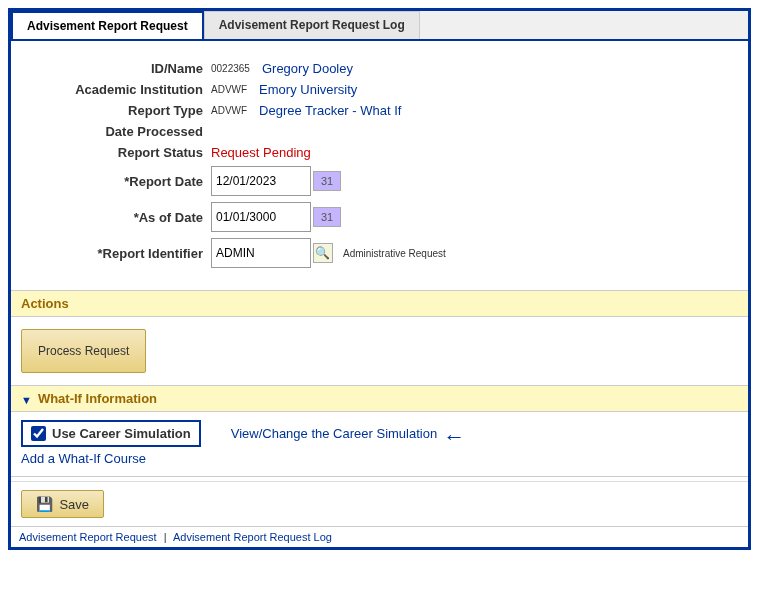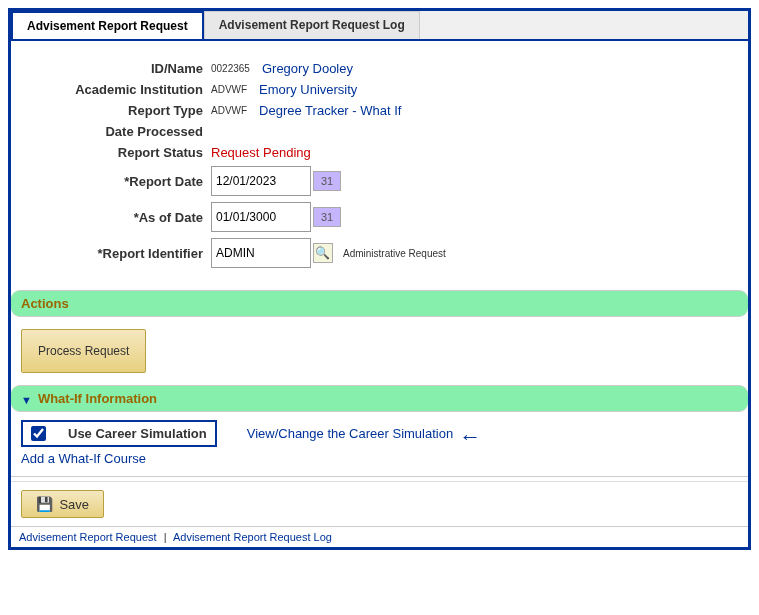--- a/index.html
+++ b/index.html
@@ -104,31 +104,30 @@
       text-align: center;
       line-height: 18px;
       font-size: 12px;
       cursor: pointer;
       margin-left: 2px;
       color: #555;
     }
 
     
     .section-header {
-      background: #86efac;
+      background: #fef9c3;
       border-top: 1px solid #ccc;
       border-bottom: 1px solid #ccc;
       padding: 5px 10px;
       font-weight: bold;
       color: #996600;
       font-size: 13px;
       display: flex;
       align-items: flex-end;
       gap: 6px;
-      border-radius: 9px;
     }
     .section-header .triangle {
       color: #003399;
       font-size: 11px;
     }
 
     
     .btn-process {
       margin: 8px 10px;
       padding: 14px 16px;
@@ -148,21 +147,21 @@
       display: flex;
       align-items: center;
       gap: 30px;
       margin-bottom: 4px;
     }
     .checkbox-label-box {
       border: 2px solid #003399;
       padding: 4px 8px;
       display: flex;
       align-items: center;
-      gap: 22px;
+      gap: 6px;
     }
     .checkbox-label-box input[type="checkbox"] {
       width: 15px;
       height: 15px;
       accent-color: #003399;
     }
     .checkbox-label {
       font-size: 13px;
       color: #333;
       font-weight: bold;

